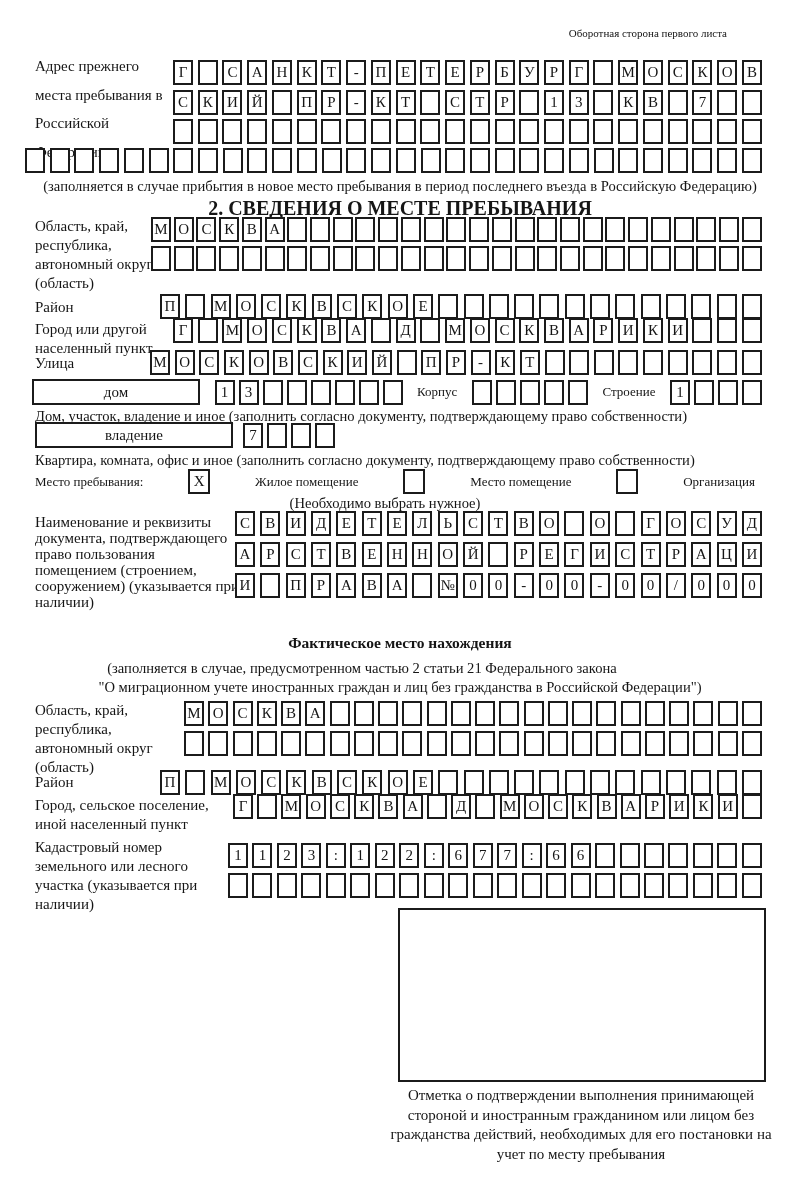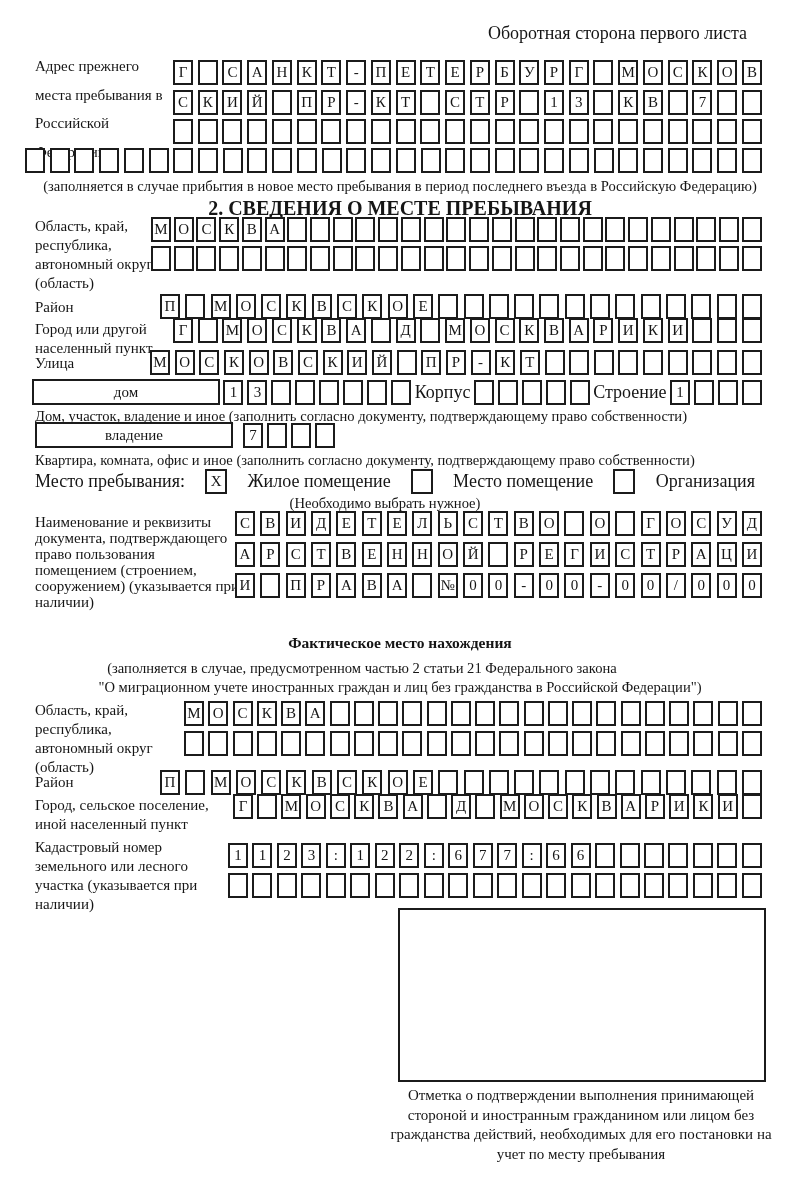--- a/index.html
+++ b/index.html
@@ -19,28 +19,28 @@
   .note{font-size:14.6px;line-height:18px;}
   .center{text-align:center;}
   .bold{font-weight:bold;}
   .wide-box{
     box-sizing:border-box;border:2px solid #1b1b1b;height:26px;
     display:inline-flex;align-items:center;justify-content:center;font-size:15px;background:#fff;
   }
   .inline-flex-row{position:absolute;display:flex;align-items:center;}
   .group{display:flex;gap:4px;}
   .stamp-box{position:absolute;border:2px solid #1b1b1b;background:#fff;}
-  .inline-lbl{font-size:18px;white-space:nowrap;}
+  .inline-lbl{font-size:13px;white-space:nowrap;}
 </style>
 </head>
 <body>
 
 <div class="page">
 
-  <div class="abs lbl" style="top:24px;right:53px;font-size:18px;">Оборотная сторона первого листа</div>
+  <div class="abs lbl" style="top:24px;right:73px;font-size:11px;">Оборотная сторона первого листа</div>
 
   <div class="abs lbl-tall" style="left:35px;top:52px;width:142px;">Адрес прежнего места пребывания в Российской Федерации</div>
 
   <div class="boxrow" style="left:173px;right:38px;top:60px;">
       <span class="cell">Г</span>
       <span class="cell"></span>
       <span class="cell">С</span>
       <span class="cell">А</span>
       <span class="cell">Н</span>
       <span class="cell">К</span>
@@ -291,21 +291,21 @@
       <span class="cell"></span>
       <span class="cell"></span>
       <span class="cell"></span>
       <span class="cell"></span>
       <span class="cell"></span>
       <span class="cell"></span>
       <span class="cell"></span>
     </div>
 
   <div class="inline-flex-row" style="left:32px;right:38px;top:379px;justify-content:space-between;">
-    <span class="wide-box" style="width:188px;">дом</span>
+    <span class="wide-box" style="width:168px;">дом</span>
     <span class="group">
         <span class="cell">1</span>
         <span class="cell">3</span>
         <span class="cell"></span>
         <span class="cell"></span>
         <span class="cell"></span>
         <span class="cell"></span>
         <span class="cell"></span>
         <span class="cell"></span>
       </span>

